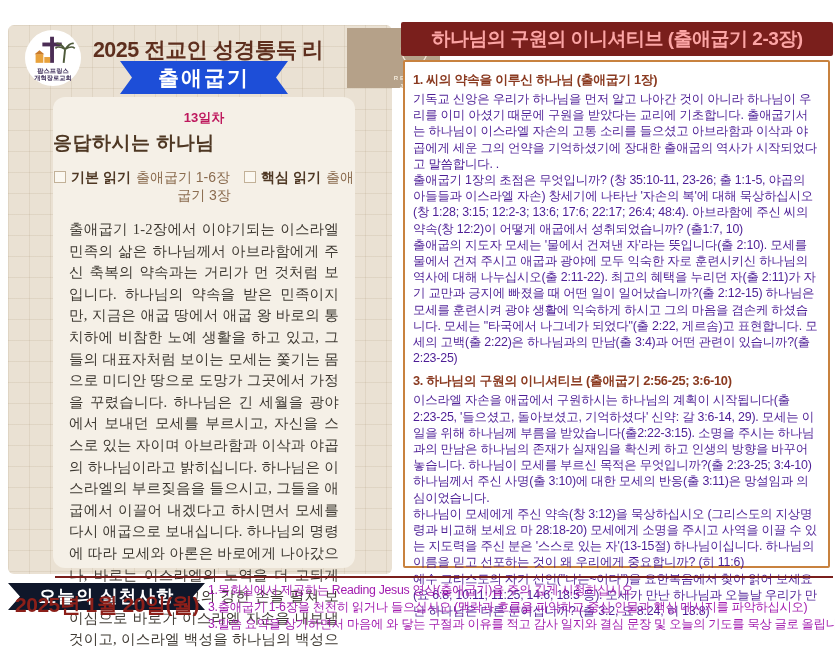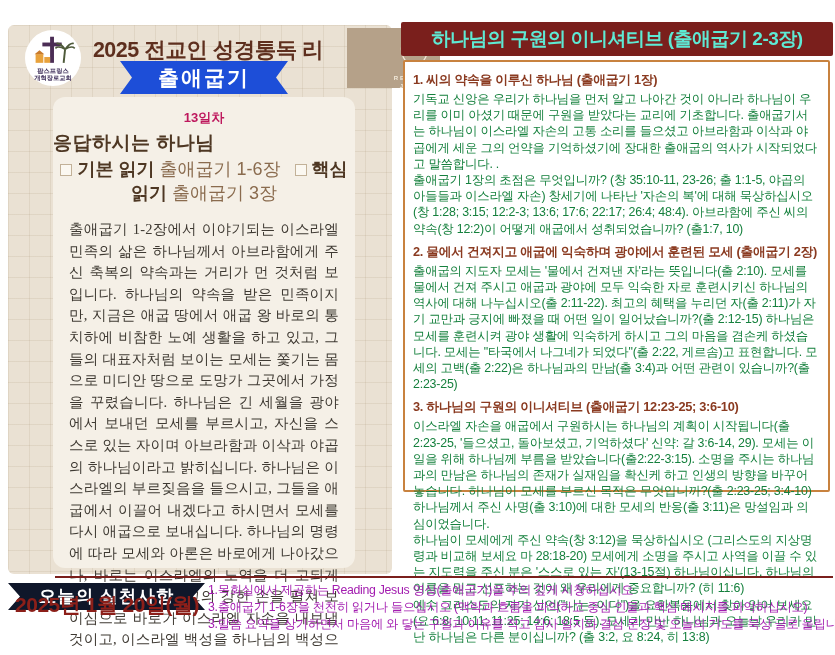--- a/index.html
+++ b/index.html
@@ -20,38 +20,38 @@
   .rj-words{color:#F2EADB;font-size:6px;letter-spacing:2px;font-weight:bold;line-height:8px;}
   .card{position:absolute;left:45px;right:37px;top:72px;bottom:6px;background:#F5F0E7;
     border-radius:12px;}
   .ribbon{background:#1d4ed8;color:#ffffff;font-weight:bold;text-align:center;
     clip-path:polygon(0 0,100% 0,calc(100% - 12px) 50%,100% 100%,0 100%,12px 50%);}
   .book-ribbon{position:absolute;top:-36px;left:50%;transform:translateX(-50%);
     width:168px;height:33px;line-height:33px;font-size:21px;letter-spacing:2px;}
   .day{margin-top:12px;text-align:center;font-size:13px;font-weight:bold;color:#be185d;}
   .subtitle{margin-top:3px;text-align:left;font-size:19px;font-weight:bold;color:#4E3723;
     letter-spacing:0.5px;}
-  .reading-line{margin-top:1px;text-align:center;font-size:18px;color:#4E3723;}
+  .reading-line{margin-top:13px;text-align:center;font-size:14px;color:#4E3723;}
   .checkbox{display:inline-block;width:10px;height:10px;border:1px solid #C2B198;
     background:#FBF8F1;vertical-align:-1px;margin-right:5px;}
   .rlabel{font-weight:bold;color:#4E3723;margin-right:5px;}
   .rvalue{color:#8A6B4E;}
   .rgap{display:inline-block;width:14px;}
   .left-body{margin:14px 16px 0;font-size:14.5px;line-height:21.6px;text-align:justify;
     color:#3F3A33;font-family:"Liberation Serif","DejaVu Serif",serif;letter-spacing:0.2px;}
 
   
   .right-title{position:absolute;left:401px;top:22px;width:432px;height:34px;line-height:34px;
-    background:#7A1F1C;color:#5eead4;font-weight:bold;font-size:19px;text-align:center;
+    background:#7A1F1C;color:#fca5a5;font-weight:bold;font-size:19px;text-align:center;
     letter-spacing:-0.5px;border-radius:2px;}
-  .right-box{position:absolute;left:403px;top:60px;width:427px;height:432px;box-sizing:border-box;
+  .right-box{position:absolute;left:403px;top:60px;width:427px;height:508px;box-sizing:border-box;
     border:2px solid #C8823F;background:#ffffff;padding:3px 8px 4px;border-radius:2px;}
   .sec-heading{font-size:12.8px;font-weight:bold;color:#8A3A20;margin:7px 0 2px;
     white-space:nowrap;letter-spacing:-0.3px;}
-  .sec-body{font-size:12.4px;line-height:16.2px;color:#15803d;white-space:pre-line;
+  .sec-body{font-size:12.4px;line-height:16.2px;color:#4c1d95;white-space:pre-line;
     margin:0;letter-spacing:-0.2px;}
 
   
   .footer-rule{position:absolute;left:55px;top:576px;width:778px;height:2px;background:#7A1F1C;}
   .footer-ribbon{position:absolute;left:8px;top:583px;width:197px;height:27px;line-height:27px;
     font-size:17.5px;letter-spacing:1px;background:#0f172a;}
   .footer-date{position:absolute;left:2px;top:591px;width:210px;text-align:center;
     font-size:21px;font-weight:bold;color:#8C1F19;letter-spacing:-0.5px;}
   .footer-list{position:absolute;left:208px;top:582px;width:627px;overflow:hidden;
     font-family:Liberation Sans, sans-serif;color:#a21caf;}
@@ -106,25 +106,24 @@
 
   <div class="right-title">하나님의 구원의 이니셔티브 (출애굽기 2-3장)</div>
 
   <div class="right-box">
     <div>
       <div class="sec-heading">1. 씨의 약속을 이루신 하나님 (출애굽기 1장)</div>
       <p class="sec-body">기독교 신앙은 우리가 하나님을 먼저 알고 나아간 것이 아니라 하나님이 우리를 이미 아셨기 때문에 구원을 받았다는 교리에 기초합니다. 출애굽기서는 하나님이 이스라엘 자손의 고통 소리를 들으셨고 아브라함과 이삭과 야곱에게 세운 그의 언약을 기억하셨기에 장대한 출애굽의 역사가 시작되었다고 말씀합니다. .
 출애굽기 1장의 초점은 무엇입니까? (창 35:10-11, 23-26; 출 1:1-5, 야곱의 아들들과 이스라엘 자손) 창세기에 나타난 '자손의 복'에 대해 묵상하십시오 (창 1:28; 3:15; 12:2-3; 13:6; 17:6; 22:17; 26:4; 48:4). 아브라함에 주신 씨의 약속(창 12:2)이 어떻게 애굽에서 성취되었습니까? (출1:7, 10)</p>
     </div>
     <div>
-      <div class="sec-heading">2. 물에서 건져지고 애굽에 익숙하며 광야에서 훈련된 모세 (출애굽기 2장)</div>
       <p class="sec-body">출애굽의 지도자 모세는 '물에서 건져낸 자'라는 뜻입니다(출 2:10). 모세를 물에서 건져 주시고 애굽과 광야에 모두 익숙한 자로 훈련시키신 하나님의 역사에 대해 나누십시오(출 2:11-22). 최고의 혜택을 누리던 자(출 2:11)가 자기 교만과 긍지에 빠졌을 때 어떤 일이 일어났습니까?(출 2:12-15) 하나님은 모세를 훈련시켜 광야 생활에 익숙하게 하시고 그의 마음을 겸손케 하셨습니다. 모세는 "타국에서 나그네가 되었다"(출 2:22, 게르솜)고 표현합니다. 모세의 고백(출 2:22)은 하나님과의 만남(출 3:4)과 어떤 관련이 있습니까?(출 2:23-25)</p>
     </div>
     <div>
-      <div class="sec-heading">3. 하나님의 구원의 이니셔티브 (출애굽기 12:23-25; 3:6-10)</div>
+      <div class="sec-heading">3. 하나님의 구원의 이니셔티브 (출애굽기 2:56-25; 3:6-10)</div>
       <p class="sec-body">이스라엘 자손을 애굽에서 구원하시는 하나님의 계획이 시작됩니다(출 2:23-25, '들으셨고, 돌아보셨고, 기억하셨다' 신약: 갈 3:6-14, 29). 모세는 이 일을 위해 하나님께 부름을 받았습니다(출2:22-3:15). 소명을 주시는 하나님과의 만남은 하나님의 존재가 실재임을 확신케 하고 인생의 방향을 바꾸어 놓습니다. 하나님이 모세를 부르신 목적은 무엇입니까?(출 2:23-25; 3:4-10) 하나님께서 주신 사명(출 3:10)에 대한 모세의 반응(출 3:11)은 망설임과 의심이었습니다.
 하나님이 모세에게 주신 약속(창 3:12)을 묵상하십시오 (그리스도의 지상명령과 비교해 보세요 마 28:18-20) 모세에게 소명을 주시고 사역을 이끌 수 있는 지도력을 주신 분은 '스스로 있는 자'(13-15절) 하나님이십니다. 하나님의 이름을 믿고 선포하는 것이 왜 우리에게 중요합니까? (히 11:6)
 예수 그리스도의 자기 선언("나는~이다")을 요한복음에서 찾아 읽어 보세요(요 6:8; 10:11; 11:25; 14:6; 18:5 등). 모세가 만난 하나님과 오늘날 우리가 만난 하나님은 다른 분이십니까? (출 3:2, 요 8:24, 히 13:8)</p>
     </div>
   </div>
 
   <div class="footer-rule"></div>
 
   <div class="ribbon footer-ribbon">오늘의 실천사항</div>
 

